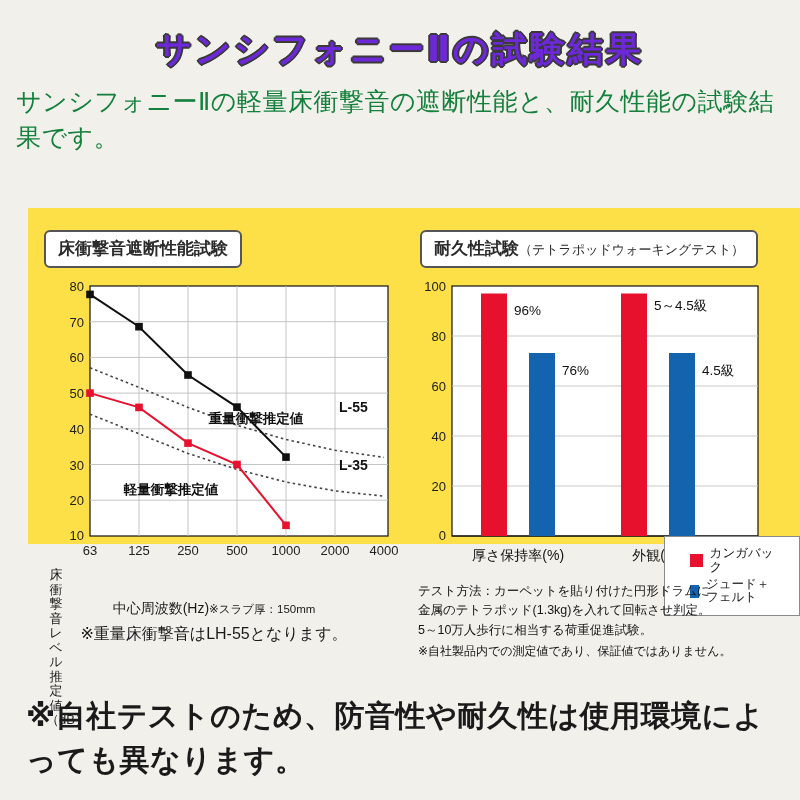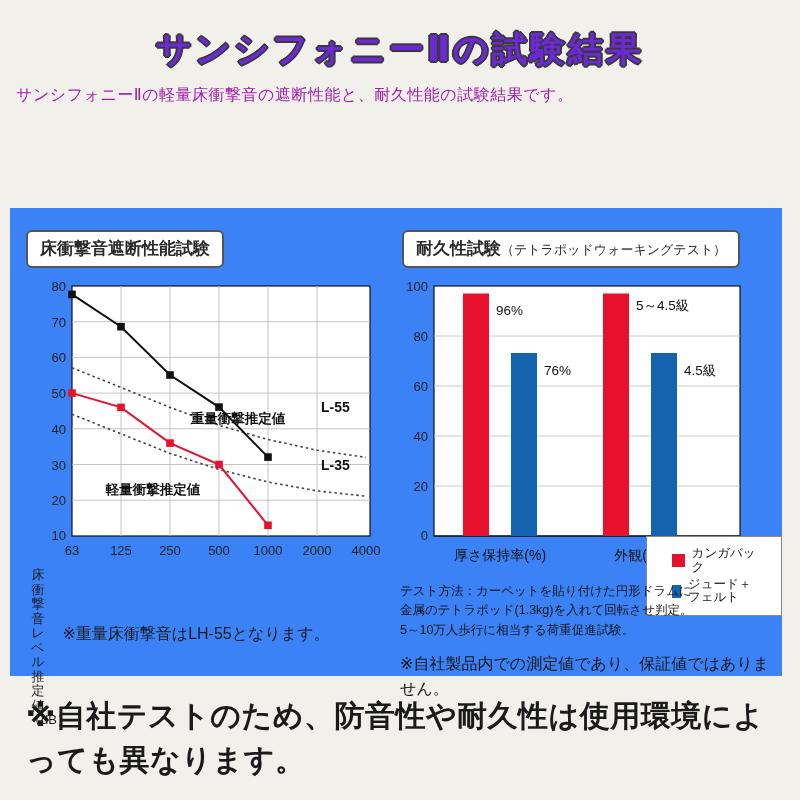--- a/index.html
+++ b/index.html
@@ -20,33 +20,33 @@
     letter-spacing:3px;
     color:#6d28d9;
     -webkit-text-stroke:0px;
     text-shadow:
       2px 0 0 #3a3a3a, -2px 0 0 #3a3a3a, 0 2px 0 #3a3a3a, 0 -2px 0 #3a3a3a,
       1px 1px 0 #3a3a3a, -1px -1px 0 #3a3a3a, 1px -1px 0 #3a3a3a, -1px 1px 0 #3a3a3a;
     padding-top:30px;
     line-height:1.1;
   }
   .subtitle{
-    font-size:16px;
+    font-size:25px;
     line-height:1.45;
     padding:14px 8px 0 16px;
     letter-spacing:0.5px;
-    color:#a21caf;
+    color:#15803d;
   }
 
   
   .panel{
     position:absolute;
-    left:10px;top:208px;
-    width:772px;height:468px;
-    background:#3b82f6;
+    left:28px;top:208px;
+    width:772px;height:336px;
+    background:#fde047;
     box-sizing:border-box;
   }
 
   .col-left{position:absolute;left:0;top:0;width:372px;height:476px;}
   .col-right{position:absolute;left:378px;top:0;width:394px;height:476px;}
 
   .sec-head{
     display:inline-block;
     border:2px solid #555;
     border-radius:6px;
@@ -95,21 +95,21 @@
     font-size:12.5px;
     line-height:1.1;
   }
   .legend-row{display:flex;align-items:center;margin:3px 17px;}
   .legend-sw{width:15px;height:13px;margin-right:7px;display:inline-block;}
 
   .right-notes{
     position:absolute;left:12px;top:374px;width:380px;
     font-size:12.5px;line-height:1.55;color:#151515;
   }
-  .right-notes .last{margin-top:12px;font-size:16px;}
+  .right-notes .last{margin-top:2px;font-size:12px;}
 
   
   .footer{
     position:absolute;
     left:0;top:694px;width:800px;
     padding:0 26px;
     box-sizing:border-box;
     font-size:30px;
     font-weight:bold;
     line-height:1.45;
@@ -199,20 +199,23 @@
 
           <text x="311" y="144" font-size="14" font-weight="bold" fill="#111">L-55</text>
           <text x="311" y="202" font-size="14" font-weight="bold" fill="#111">L-35</text>
           <text x="228" y="155" font-size="13.5" font-weight="bold" fill="#111" text-anchor="middle">重量衝撃推定値</text>
           <text x="143" y="226" font-size="13.5" font-weight="bold" fill="#111" text-anchor="middle">軽量衝撃推定値</text>
         </svg>
 
         <div class="ylabel-v">床衝撃音レベル推定値（dB）</div>
       </div>
 
+      <div class="caption-left">
+        <span>中心周波数(Hz)</span><span class="sub">※スラブ厚：150mm</span>
+      </div>
       <div class="caption-left2">※重量床衝撃音はLH-55となります。</div>
     </div>
 
     <div class="col-right">
       <div class="head-wrap-r">
         <span class="sec-head"><span>耐久性試験</span><span class="small">（テトラポッドウォーキングテスト）</span></span>
       </div>
 
       <div class="chart-box">
         <svg width="394" height="330" viewBox="0 0 394 330">

